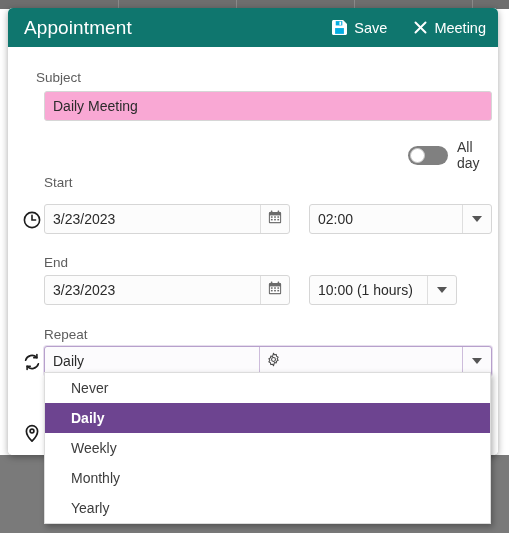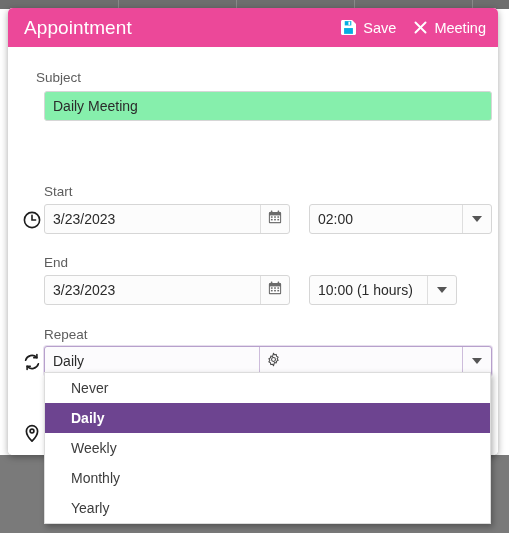--- a/index.html
+++ b/index.html
@@ -46,29 +46,29 @@
     overflow: visible;
   }
   .dlg-clip {
     position: absolute; left: 0; top: 0; width: 490px; height: 447px;
     border-radius: 5px; overflow: hidden; background: #fff;
   }
 
   
   .titlebar {
     position: absolute; left: 0; top: 0; width: 490px; height: 39px;
-    background: #ec4899;
+    background: #0f766e;
     display: flex; align-items: center;
   }
   .title {
     color: #ffffff; font-size: 19px; margin-left: 16px; letter-spacing: .1px;
   }
   .tb-actions {
     position: absolute; right: 12px; top: 0; height: 39px;
-    display: flex; align-items: center; gap: 18px;
+    display: flex; align-items: center; gap: 27px;
   }
   .tb-btn {
     display: flex; align-items: center; gap: 7px;
     color: #fff; font-size: 14.5px; cursor: pointer; user-select: none;
   }
   .ico-save { width: 15px; height: 15px; display: block; }
   .ico-x { width: 13px; height: 13px; display: block; }
 
   
   .body { position: absolute; left: 0; top: 39px; width: 490px; height: 408px; background: #fff; }
@@ -81,21 +81,21 @@
     position: absolute;
     background: #fcfcfc;
     border: 1px solid #d6d6d6;
     border-radius: 3px;
     height: 30px;
     display: flex; align-items: center;
   }
   .field .val {
     font-size: 14px; color: #2b2b2b; padding-left: 8px; white-space: nowrap;
   }
-  .field.white { background: #86efac; text-align: center; }
+  .field.white { background: #f9a8d4; text-align: center; }
   .fld-btn {
     margin-left: auto;
     width: 29px; height: 28px;
     border-left: 1px solid #dedede;
     display: flex; align-items: center; justify-content: center;
     cursor: pointer;
   }
   .caret {
     width: 0; height: 0;
     border-left: 5.5px solid transparent;
@@ -197,22 +197,28 @@
       </div>
     </div>
 
     <div class="body">
 
       <div class="lbl" style="left:28px; top:23px;">Subject</div>
       <div class="field white" style="left:36px; top:44px; width:448px;">
         <span class="val" title="Subject">Daily Meeting</span>
       </div>
 
-
-      <div class="lbl" style="left:36px; top:137px;text-align:center;">Start</div>
+      <div class="toggle-wrap" style="left:400px; top:92px;">
+        <div class="toggle">
+          <div class="knob"></div>
+        </div>
+        <span class="toggle-label">All day</span>
+      </div>
+
+      <div class="lbl" style="left:36px; top:128px;text-align:center;">Start</div>
       <span class="side-ico" style="top:163px;">
         <svg viewBox="0 0 20 20" fill="none" stroke="#1d1d1d" stroke-width="1.6">
           <circle cx="10" cy="10" r="7.6"></circle>
           <path d="M10 5.4V10h3.6" stroke-linecap="round"></path>
         </svg>
       </span>
       <div class="field" style="left:36px; top:157px; width:246px;">
         <span class="val">3/23/2023</span>
         <span class="fld-btn">
           <span>

